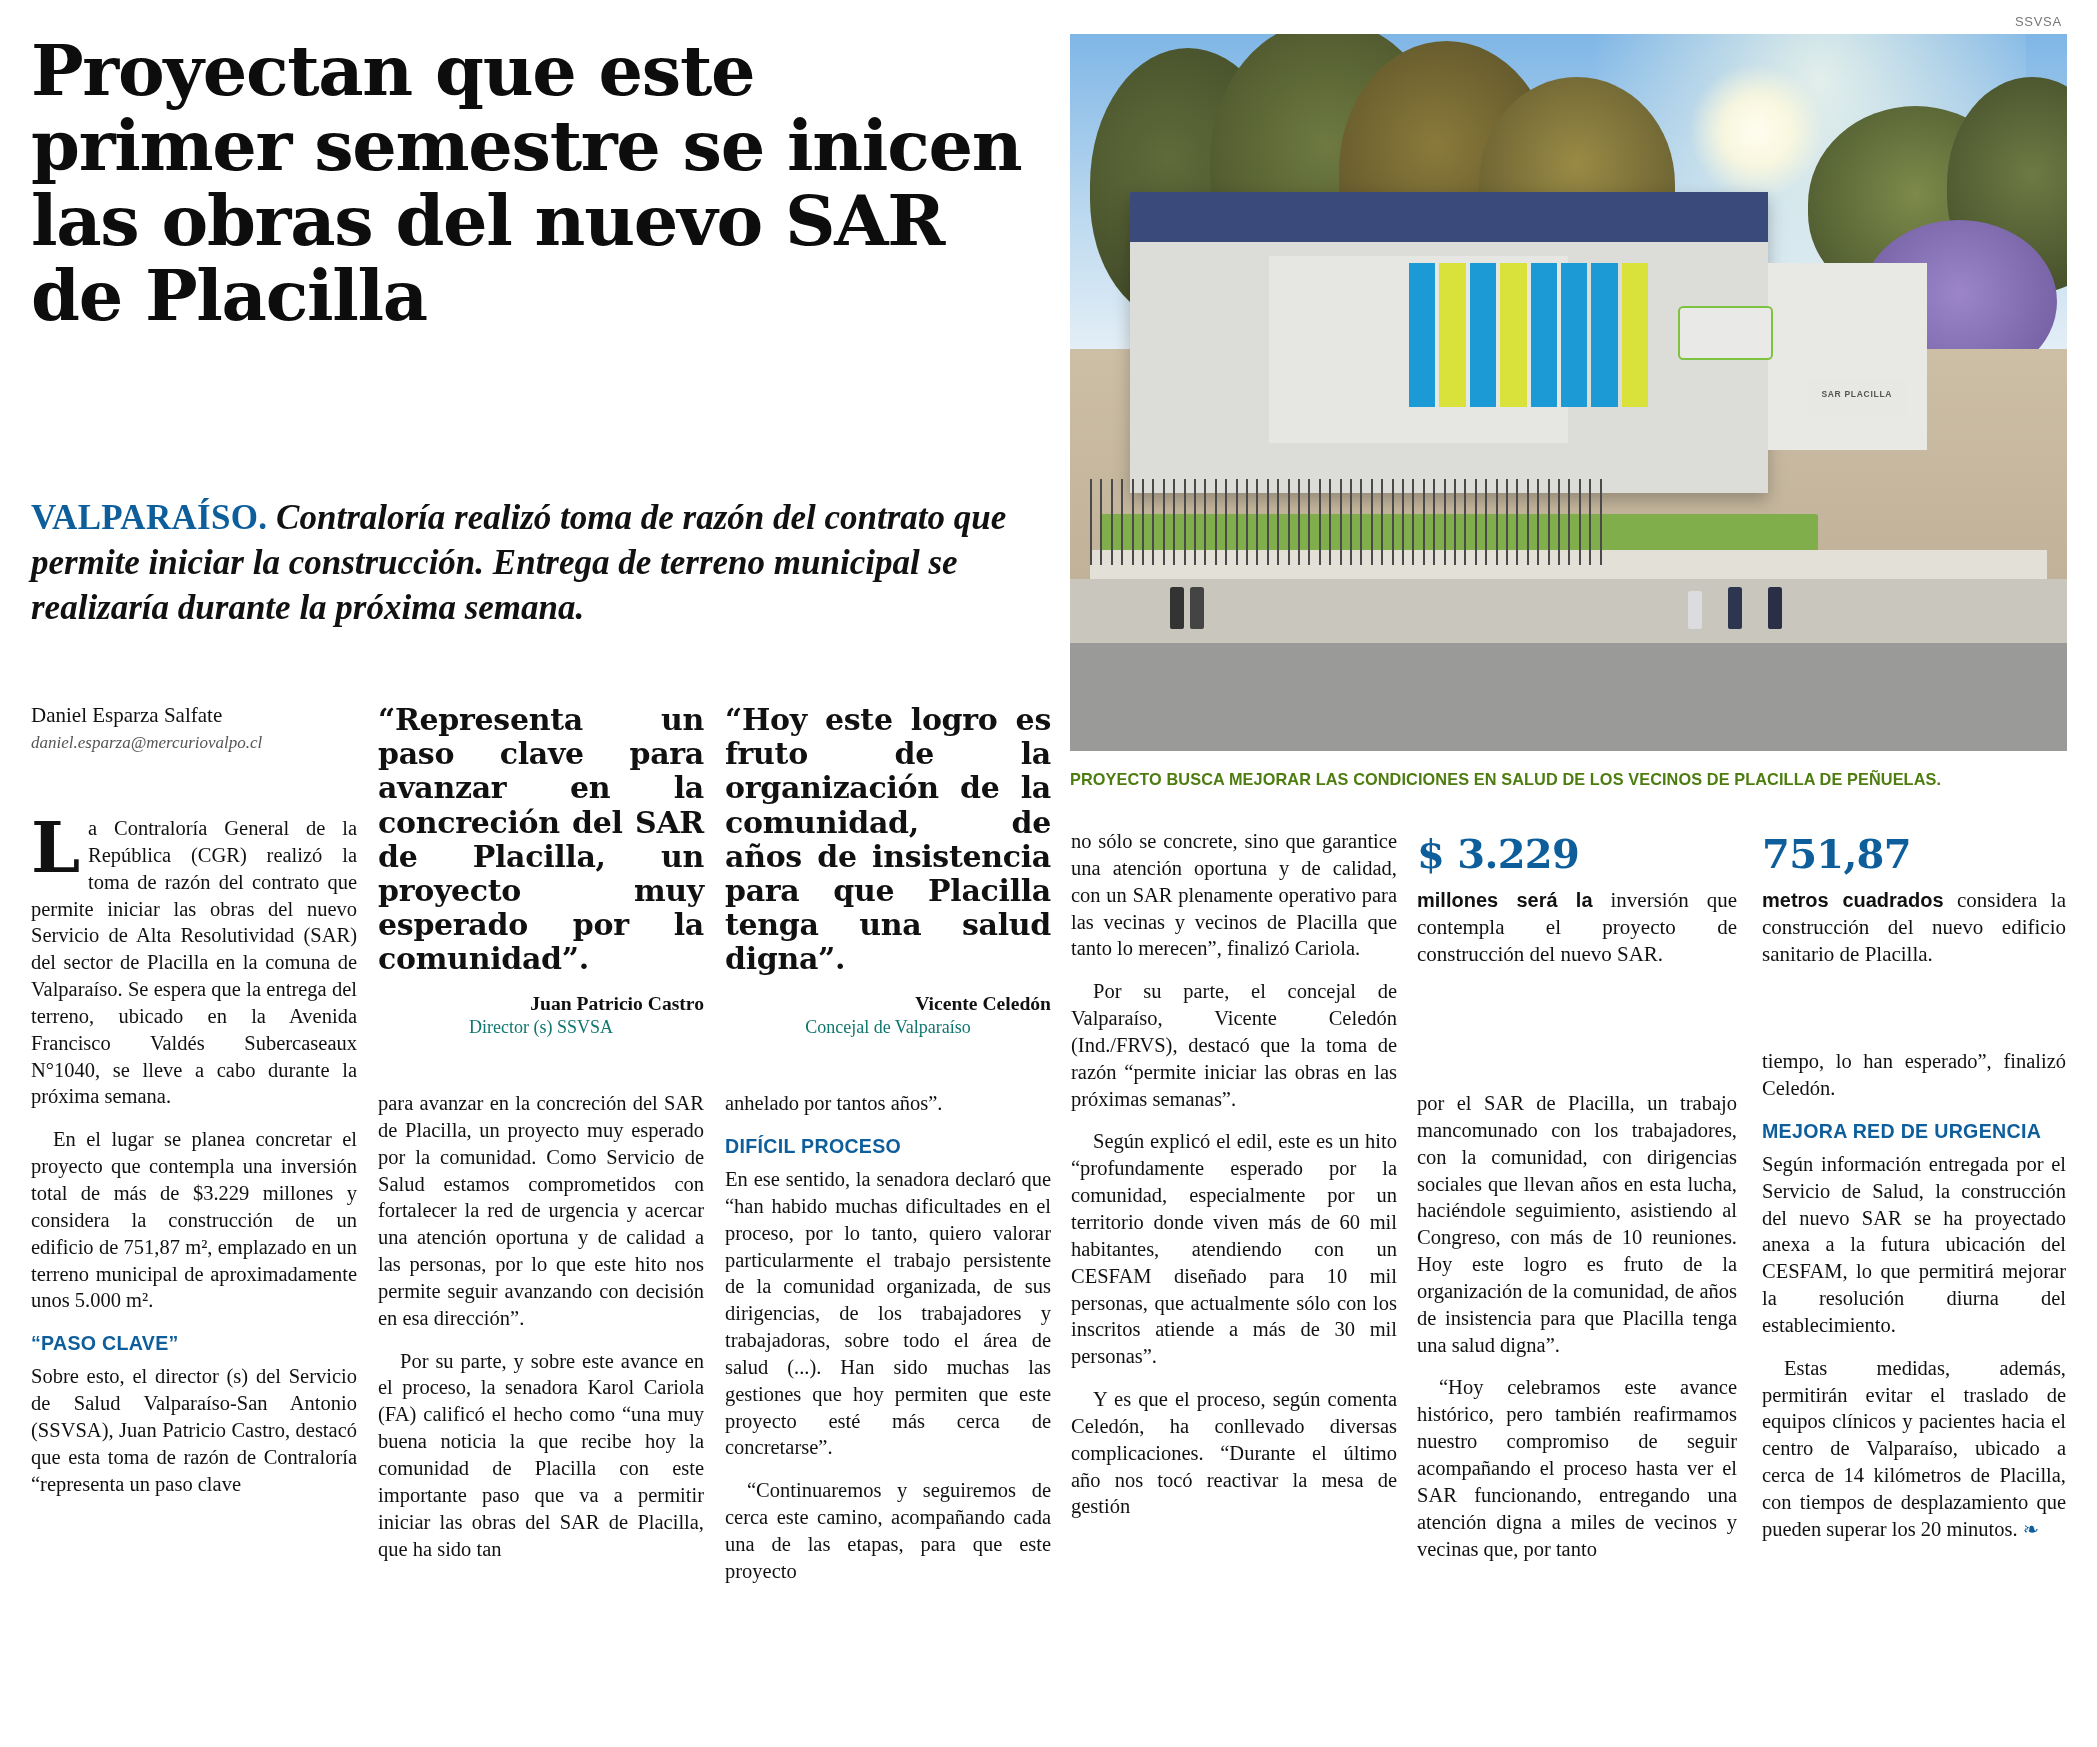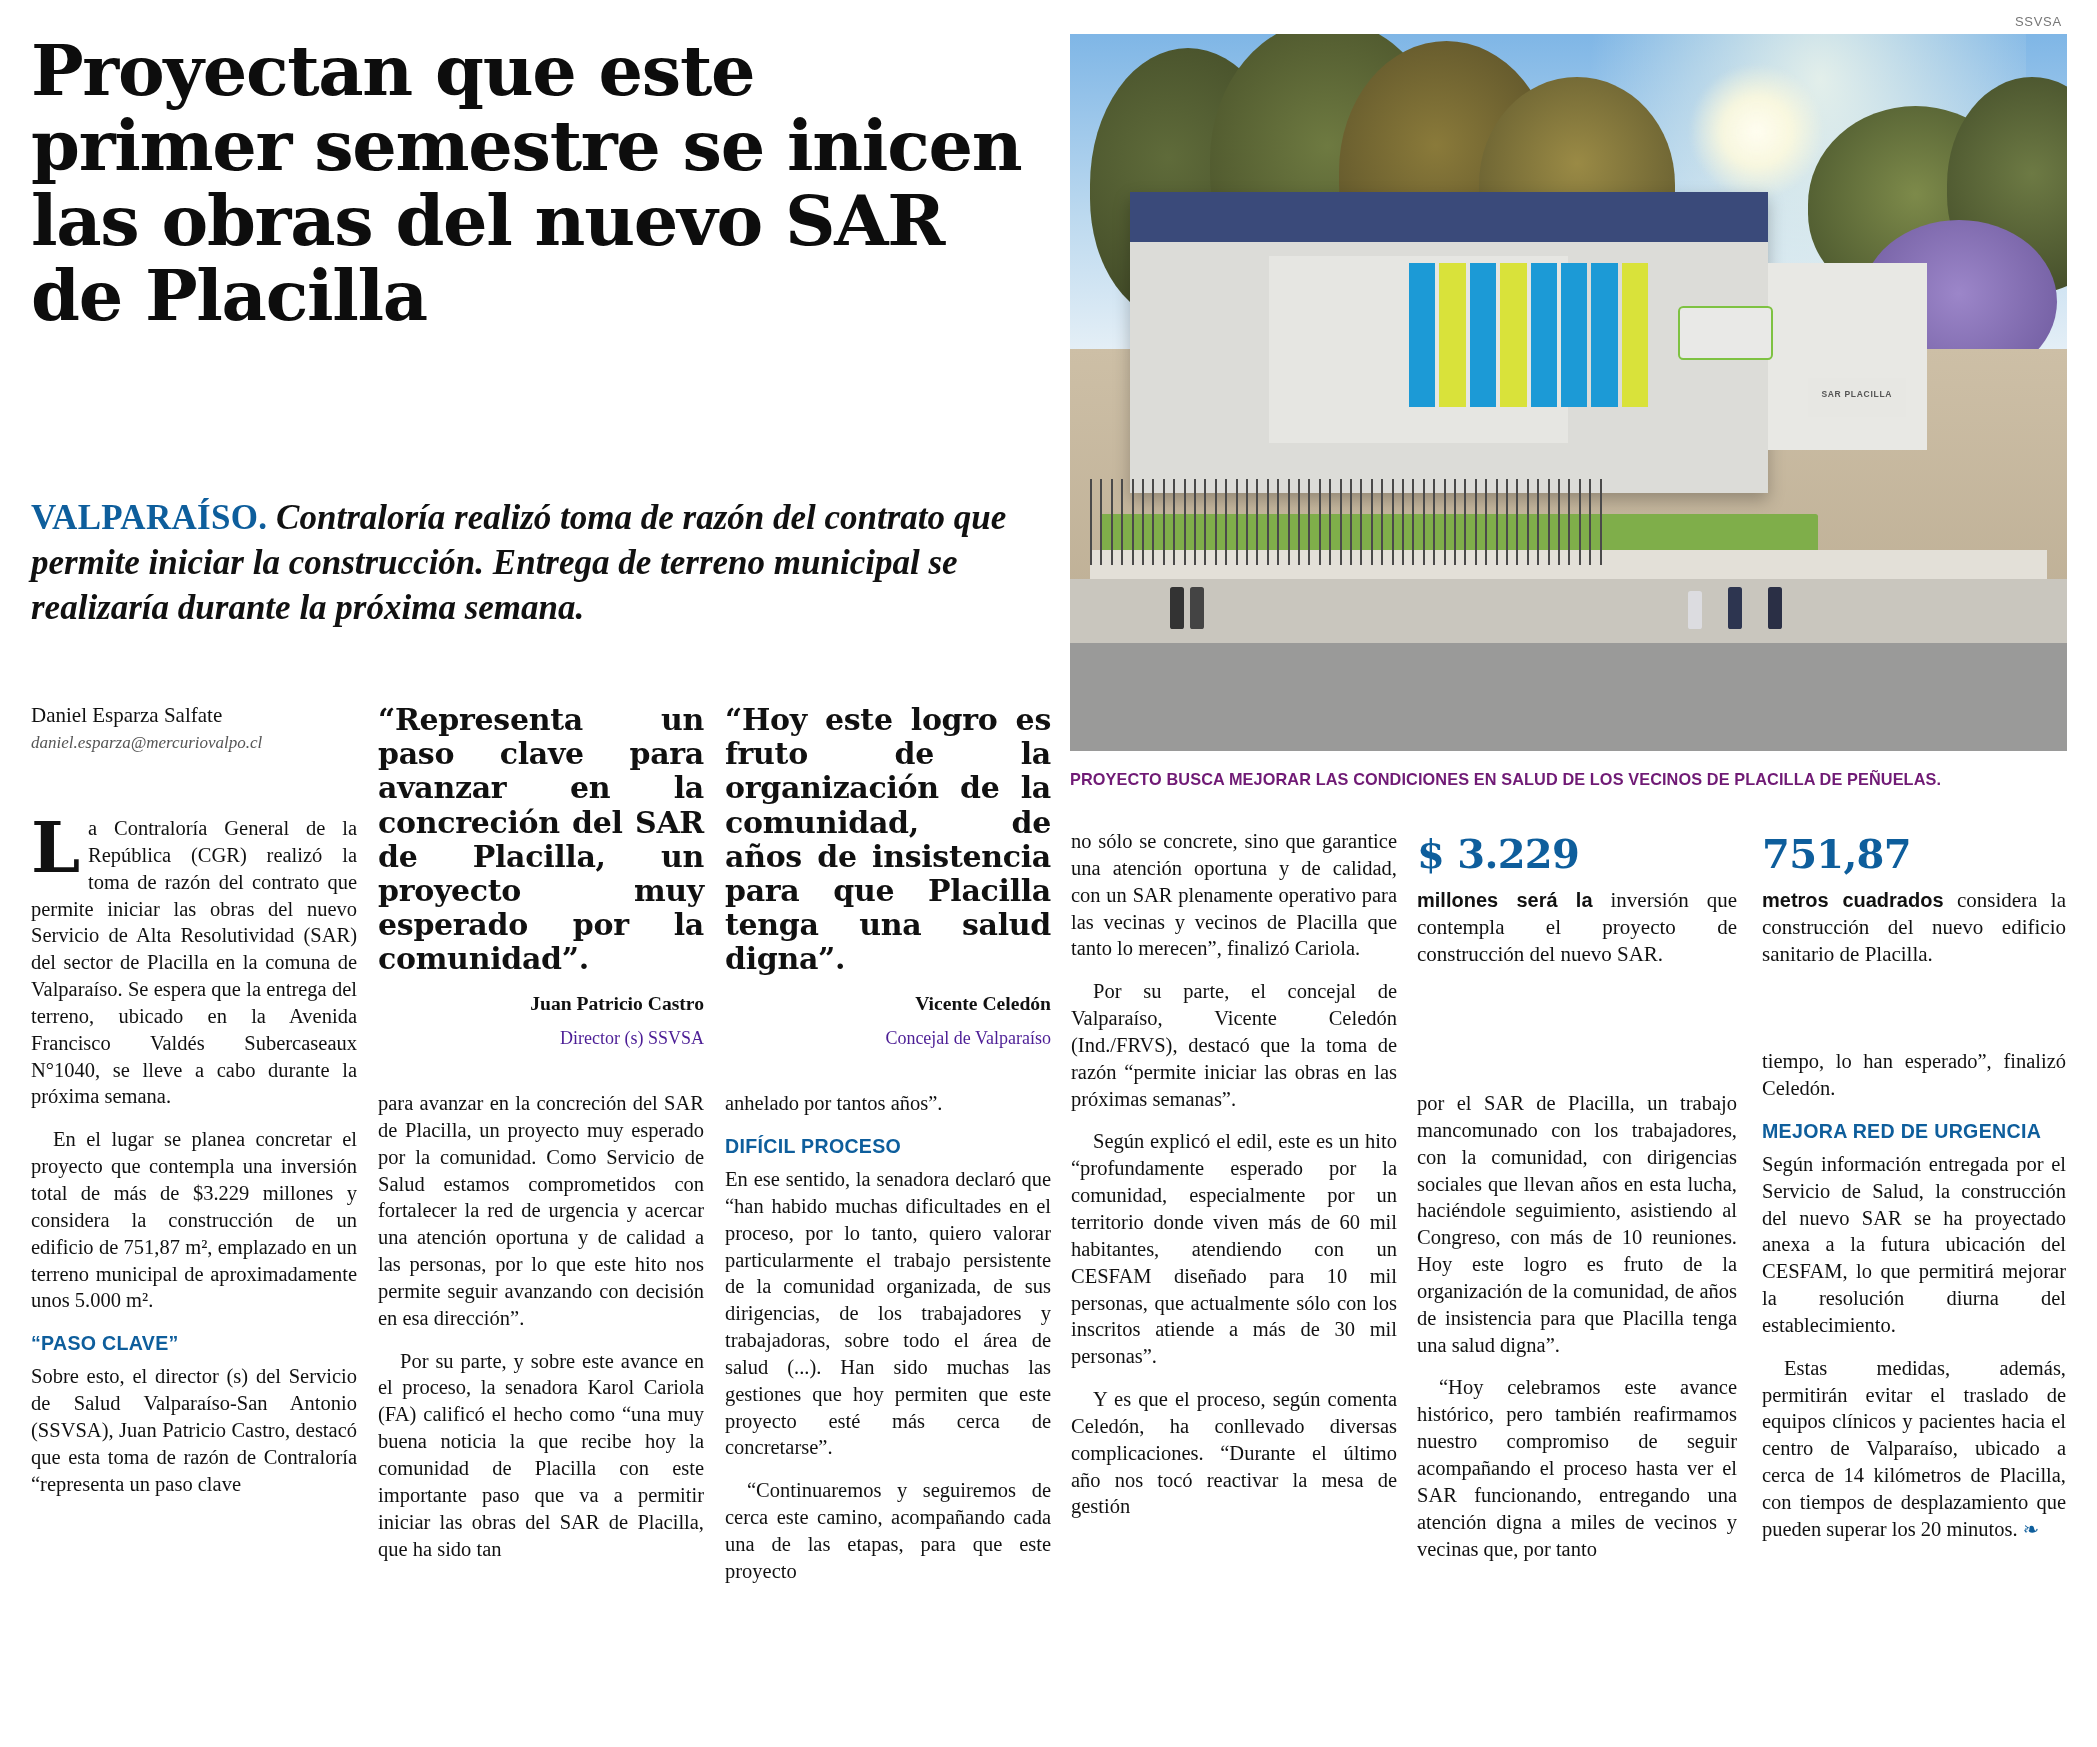--- a/index.html
+++ b/index.html
@@ -24,21 +24,21 @@
   .byline .name{font-family:"Liberation Serif",serif;font-size:21px;font-weight:normal;color:#111;}
   .byline .mail{font-family:"Liberation Serif",serif;font-style:italic;font-size:17px;color:#555;margin-top:5.2px;}
 
   
   .photo-wrap{position:absolute;left:1070px;top:34px;width:997px;height:717px;}
   .photo{position:absolute;inset:0;overflow:hidden;background:linear-gradient(#9fc4e8,#cfe2f2);}
   .credit{position:absolute;right:5.2px;top:-19.6px;font-family:"Liberation Sans",sans-serif;font-size:13px;color:#777;letter-spacing:0.7px;}
   .caption{
     position:absolute;left:1070px;top:770px;width:997px;
     font-family:"Liberation Sans",sans-serif;font-weight:bold;font-size:16.3px;
-    letter-spacing:0.1px;color:#701a75;
+    letter-spacing:0.1px;color:#4d7c0f;
   }
 
   
   .sky{position:absolute;left:0;top:0;width:100%;height:46%;background:linear-gradient(180deg,#7fb6e6 0%,#bcd9ef 55%,#e8f1f7 100%);}
   .sun{position:absolute;left:62%;top:4%;width:137px;height:137px;border-radius:50%;
        background:radial-gradient(circle,#fffdf0 0%,rgba(255,250,220,.85) 35%,rgba(255,250,220,0) 70%);filter:blur(2.6px);}
   .sunflare{position:absolute;left:50%;top:-5%;width:457px;height:404px;
        background:radial-gradient(ellipse at 55% 20%,rgba(255,255,235,.75),rgba(255,255,235,0) 65%);}
   .tree{position:absolute;border-radius:50% 50% 45% 45%;}
   .t1{left:2%;top:2%;width:196px;height:274px;background:radial-gradient(circle at 40% 40%,#5f6b3a,#3b4323);}
@@ -85,21 +85,21 @@
   }
   .subhead{
     font-family:"Liberation Sans",sans-serif;font-weight:bold;font-size:19.6px;color:#0e5e9c;
     letter-spacing:0.3px;margin:17px 0 6.5px 0;text-align:left;
   }
   .pull{
     font-family:"DejaVu Serif",serif;font-weight:bold;font-size:30px;line-height:1.14;color:#111;
     letter-spacing:-0.3px;
   }
   .pull-attr{font-family:"Liberation Serif",serif;font-size:19.6px;font-weight:bold;text-align:right;margin-top:14.3px;}
-  .pull-role{font-family:"Liberation Serif",serif;font-size:18px;text-align:right;color:#4c1d95;margin-top:11px;}
+  .pull-role{font-family:"Liberation Serif",serif;font-size:18px;text-align:center;color:#0f766e;margin-top:0;}
 
   
   .stat-num{font-family:"DejaVu Serif",serif;font-weight:bold;font-size:40px;color:#0e5e9c;letter-spacing:-0.7px;}
   .stat-body{font-family:"Liberation Serif",serif;font-size:21px;line-height:1.3;margin-top:6.5px;}
   .stat-body b{font-family:"Liberation Sans",sans-serif;font-size:20px;}
 
   .endmark{font-family:"DejaVu Serif",serif;font-size:19.6px;color:#0e5e9c;}
 </style>
 </head>
 <body>

